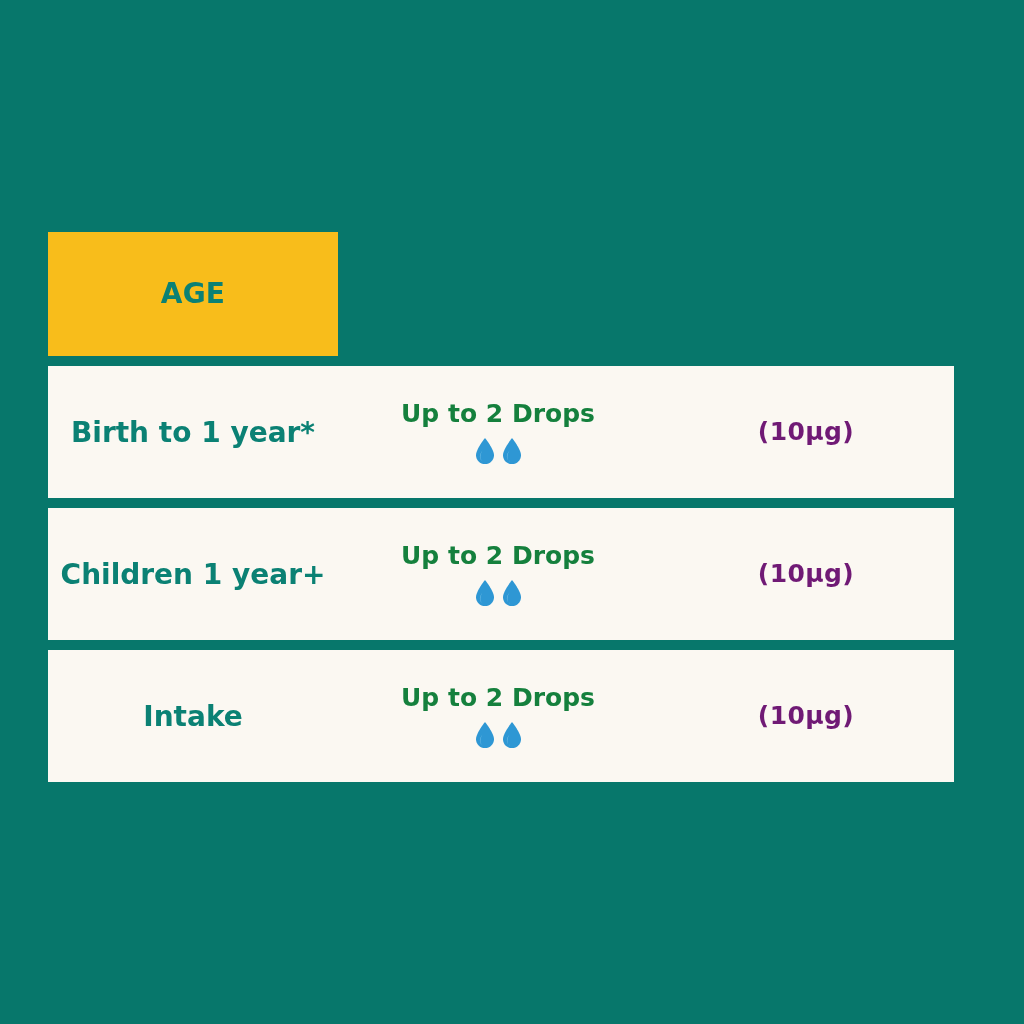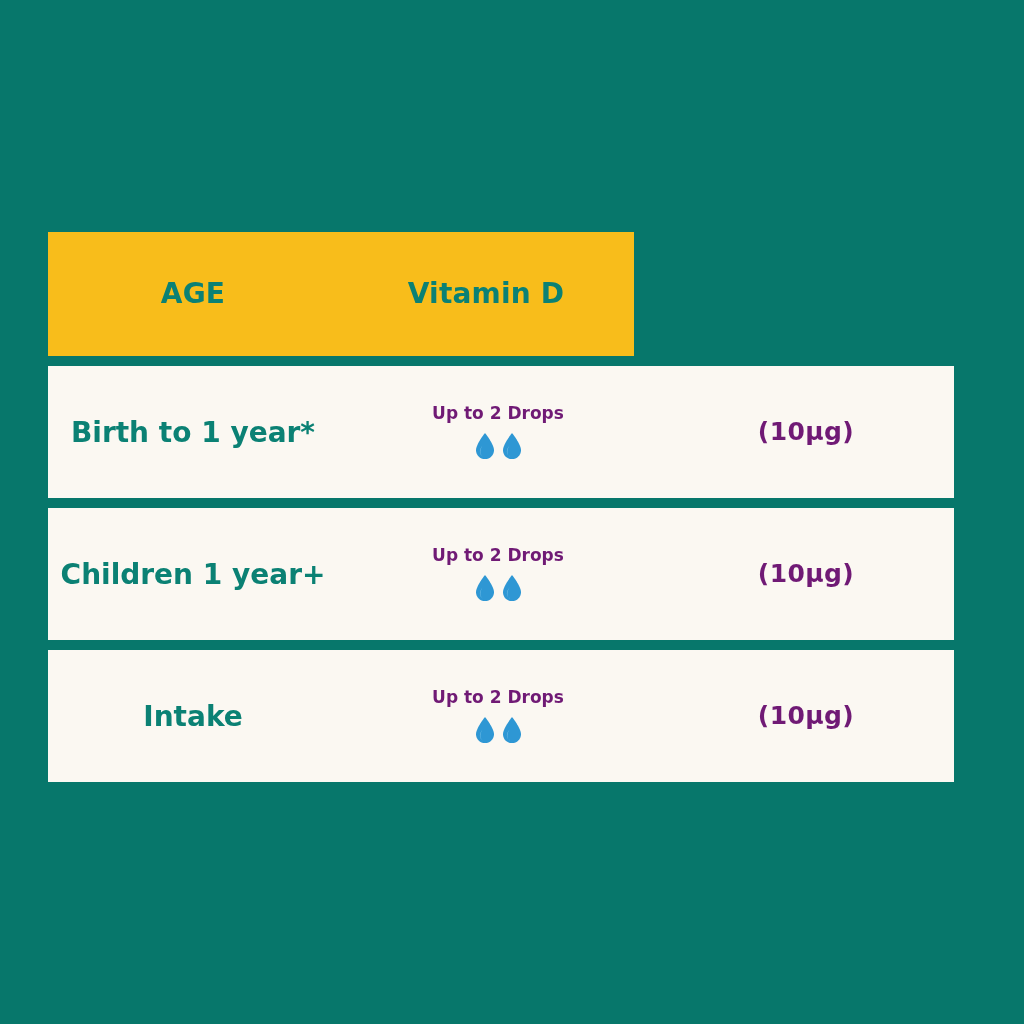--- a/index.html
+++ b/index.html
@@ -78,23 +78,23 @@
     line-height: 1.25;
   }
 
   .cell-age-text {
     font-size: 28px;
     font-weight: 700;
     color: #0B8174;
   }
 
   .cell-intake-text {
-    font-size: 17px;
-    font-weight: 700;
-    color: #701a75;
+    font-size: 25px;
+    font-weight: 700;
+    color: #15803d;
     display: block;
   }
 
   .drops {
     display: flex;
     justify-content: center;
     align-items: center;
     column-gap: 5px;
     margin-top: 6px;
     height: 30px;
@@ -117,23 +117,20 @@
 <body>
 
 <div class="canvas">
 
   <div class="intake-table">
 
     <div class="table-row header-row">
       <div class="cell col-age">
         <span class="hdr-line">AGE</span>
       </div>
-      <div class="cell col-vitd">
-        <span class="hdr-line">Vitamin D</span>
-      </div>
     </div>
 
     <div class="table-row body-row">
       <div class="cell col-age">
         <span class="cell-age-text">Birth to 1 year*</span>
       </div>
       <div class="cell col-intake">
         <span class="cell-intake-text">Up to 2 Drops</span>
         <span class="drops">
           <span class="drop-icon">

